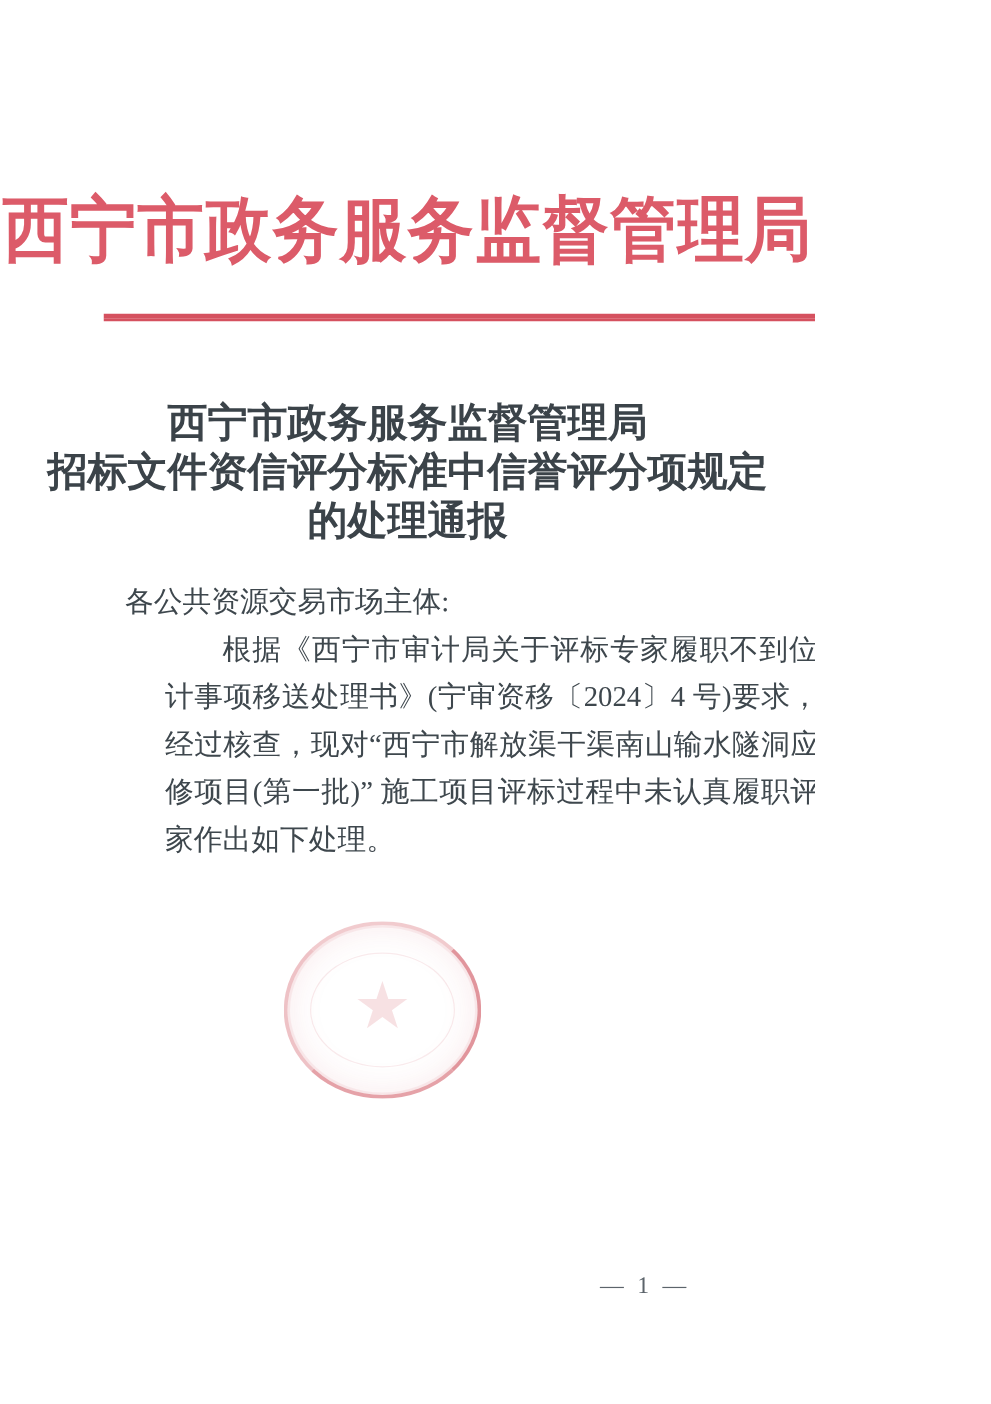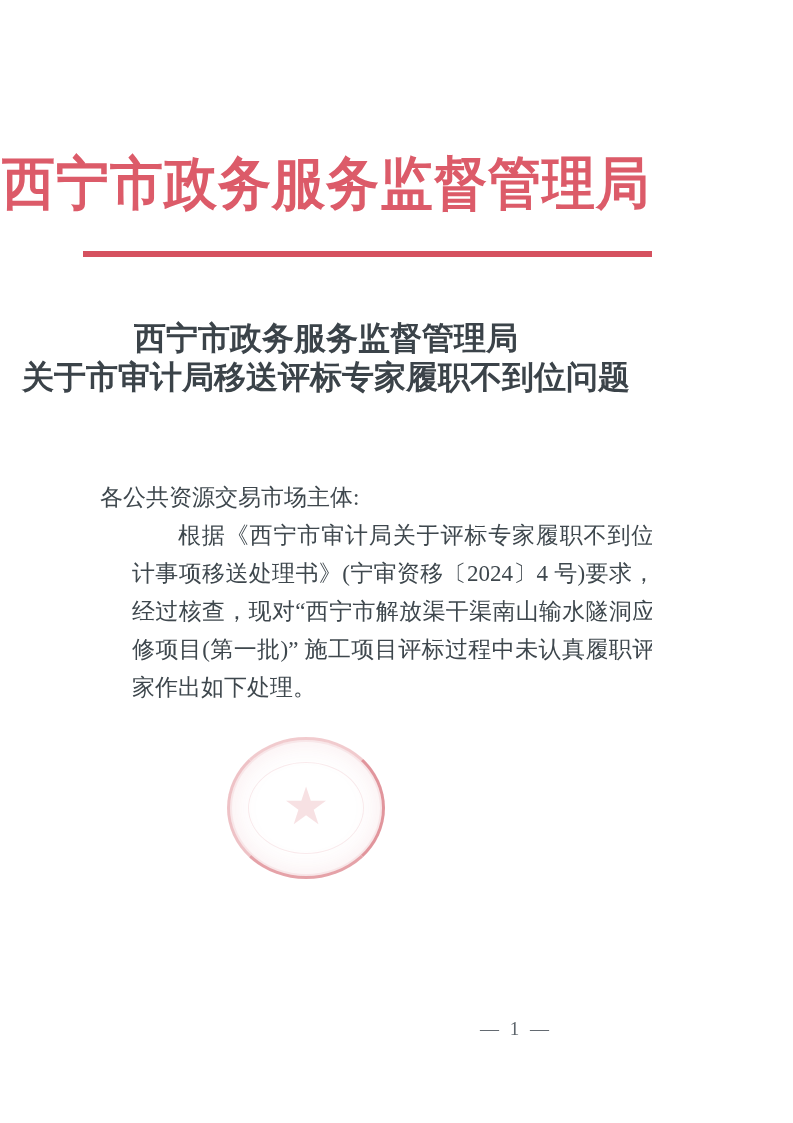--- a/index.html
+++ b/index.html
@@ -50,21 +50,21 @@
     font-size: 32px;
     line-height: 39px;
     font-weight: 700;
     color: #3b4349;
   }
   .doc-title .title-line { display: block; }
 
   
   .doc-body {
     position: absolute;
-    top: 479px;
+    top: 463px;
     left: 100px;
     width: 602px;
     font-size: 23px;
     line-height: 38px;
     color: #3e474d;
     text-align: justify;
   }
   .doc-body p { margin: 0; }
   .doc-body p.indent { text-indent: 2em; margin-left: 32px; }
 
@@ -116,21 +116,22 @@
 <body>
 
 <div class="page">
 
   <div class="letterhead-title">西宁市政务服务监督管理局</div>
 
   <div class="red-rule"></div>
 
   <h1 class="doc-title">
     <span class="title-line">西宁市政务服务监督管理局</span>
-    <span class="title-line">关于市审计局移送评标专家履职不到位问题</span>
+    <span class="title-line">招标文件资信评分标准中信誉评分项规定</span>
+    <span class="title-line">的处理通报</span>
   </h1>
 
   <div class="doc-body">
     <p class="salutation">各公共资源交易市场主体:</p>
     <p class="indent">根据《西宁市审计局关于评标专家履职不到位的审计事项移送处理书》(宁审资移〔2024〕4 号)要求，我局经过核查，现对“西宁市解放渠干渠南山输水隧洞应急维修项目(第一批)” 施工项目评标过程中未认真履职评标专家作出如下处理。</p>
   </div>
 
   <div class="seal">
     <span class="seal-smudge"></span>
     <span class="seal-star">★</span>

